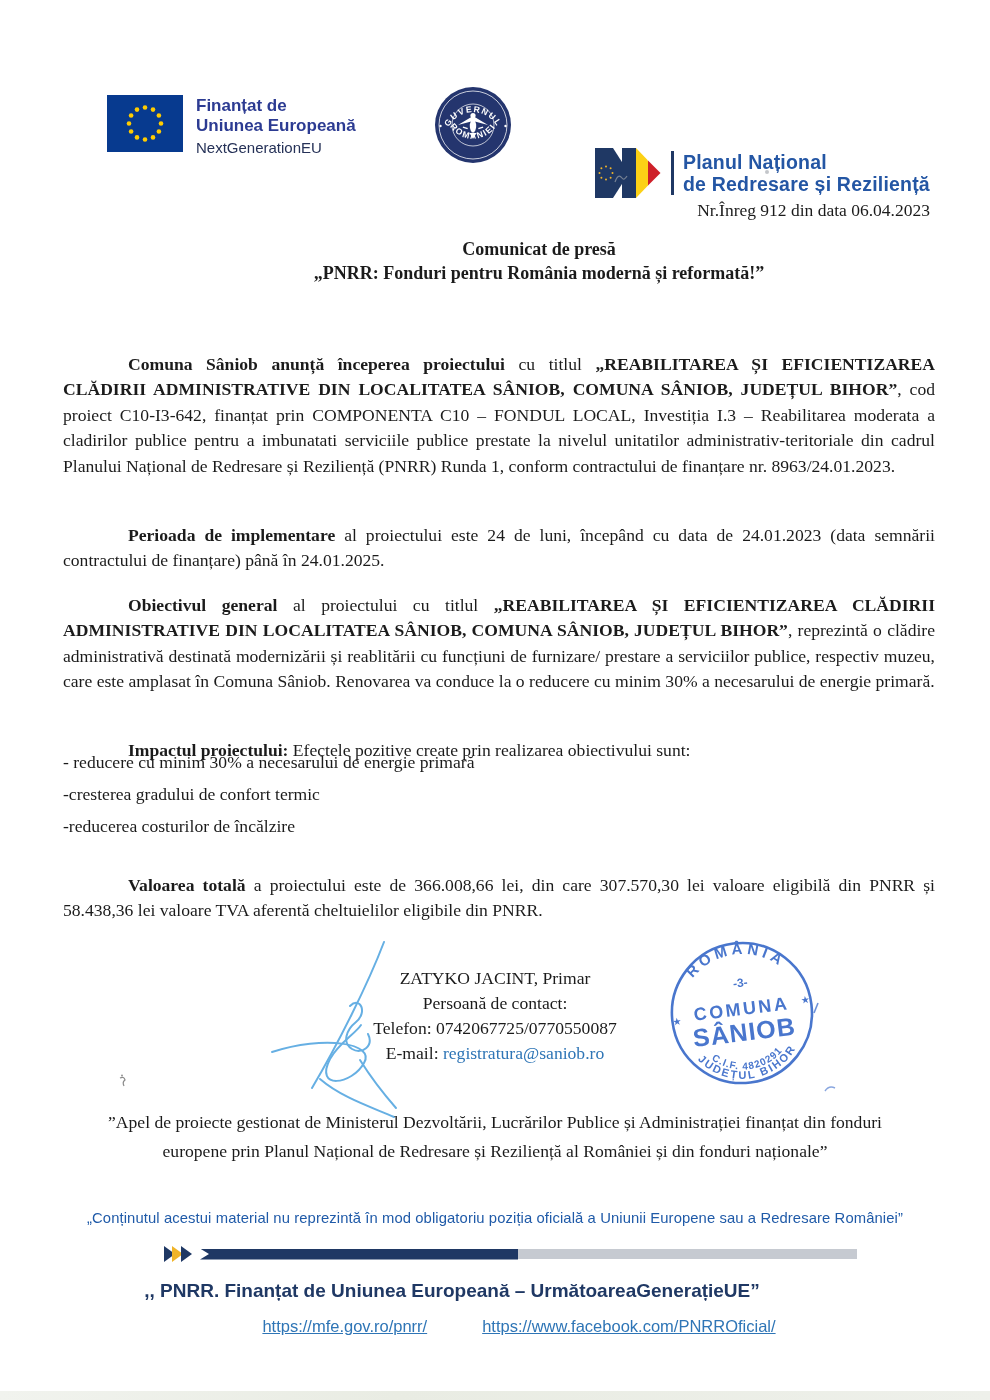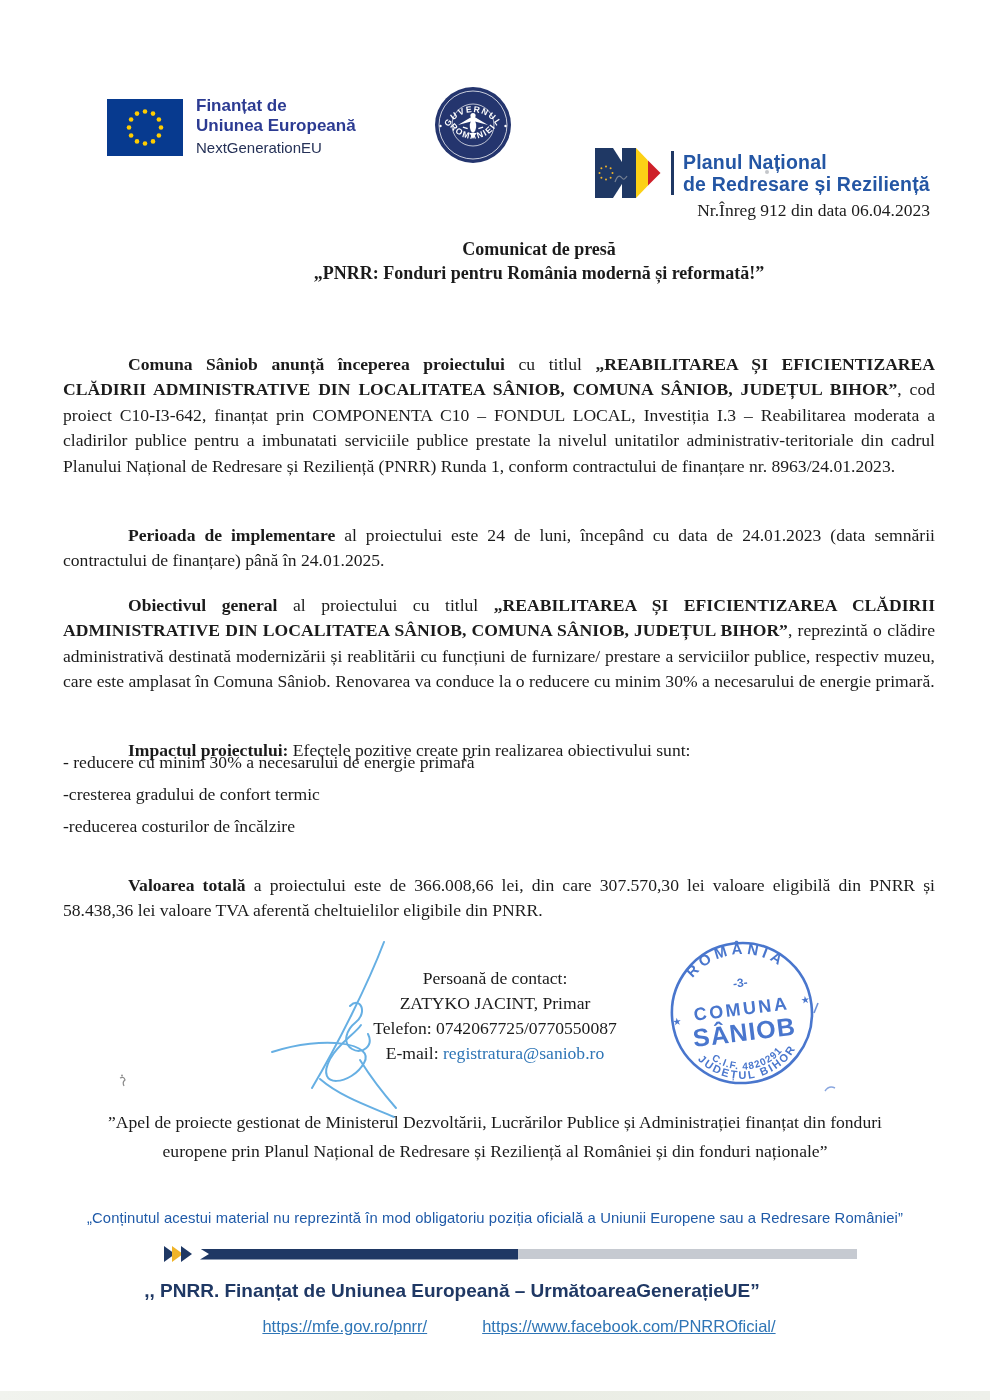--- a/index.html
+++ b/index.html
@@ -1,19 +1,19 @@
 <!DOCTYPE html>
 <html><head>
 <meta charset="utf-8">
 <style>
   html,body{margin:0;padding:0;background:#888;}
   .page{position:relative;width:990px;height:1400px;background:#ffffff;overflow:hidden;
         font-family:"Liberation Serif",serif;color:#1b1b1b;margin:0 auto;}
   
-  .eu-logo{position:absolute;left:107px;top:95px;display:flex;align-items:flex-end;}
+  .eu-logo{position:absolute;left:107px;top:95px;display:flex;align-items:flex-start;}
   .eu-flag{width:76px;height:57px;background:#073a8f;position:relative;flex:none;}
   .eu-text{margin-left:13px;padding-top:1px;font-family:"Liberation Sans",sans-serif;}
   .eu-text .l1,.eu-text .l2{font-size:17px;font-weight:bold;color:#2c3b92;line-height:20px;}
   .eu-text .l3{font-size:15px;font-weight:500;color:#253157;margin-top:3px;}
   .gov-logo{position:absolute;left:433px;top:83px;}
   .pnrr-logo{position:absolute;left:595px;top:98px;display:flex;align-items:center;margin-top:48px;}
   .pnrr-text{margin-left:8px;border-left:3.5px solid #1F3864;padding-left:9px;
              font-family:"Liberation Sans",sans-serif;font-weight:bold;color:#2456A4;
              font-size:19.5px;line-height:22px;letter-spacing:.2px;}
   
@@ -153,22 +153,22 @@
 
   <div class="impact-items">
     <div>- reducere cu minim 30% a necesarului de energie primară</div>
     <div>-cresterea gradului de confort termic</div>
     <div>-reducerea costurilor de încălzire</div>
   </div>
 
   <p class="para p5"><span class="b">Valoarea totală</span><span> a proiectului este de 366.008,66 lei, din care 307.570,30 lei valoare eligibilă din PNRR și 58.438,36 lei valoare TVA aferentă cheltuielilor eligibile din PNRR.</span></p>
 
   <div class="contact">
+    <div>ZATYKO JACINT, Primar</div>
     <div>Persoană de contact:</div>
-    <div>ZATYKO JACINT, Primar</div>
     <div>Telefon: 0742067725/0770550087</div>
     <div><span>E-mail: </span><a class="email" href="#">registratura@saniob.ro</a></div>
   </div>
 
   <svg class="signature" width="185" height="185" viewBox="0 0 185 185">
     <g fill="none" stroke="#56A7E0" stroke-width="2" stroke-linecap="round">
       <path d="M122,4 C106,46 76,106 50,150"></path>
       <path d="M10,114 C62,97 114,105 102,125 C90,147 52,152 68,121 C77,105 93,96 99,87"></path>
       <path d="M88,68 C98,58 106,74 94,84 C84,92 80,105 90,111 C100,117 112,108 106,96"></path>
       <path d="M58,141 C80,160 112,170 132,179"></path>

